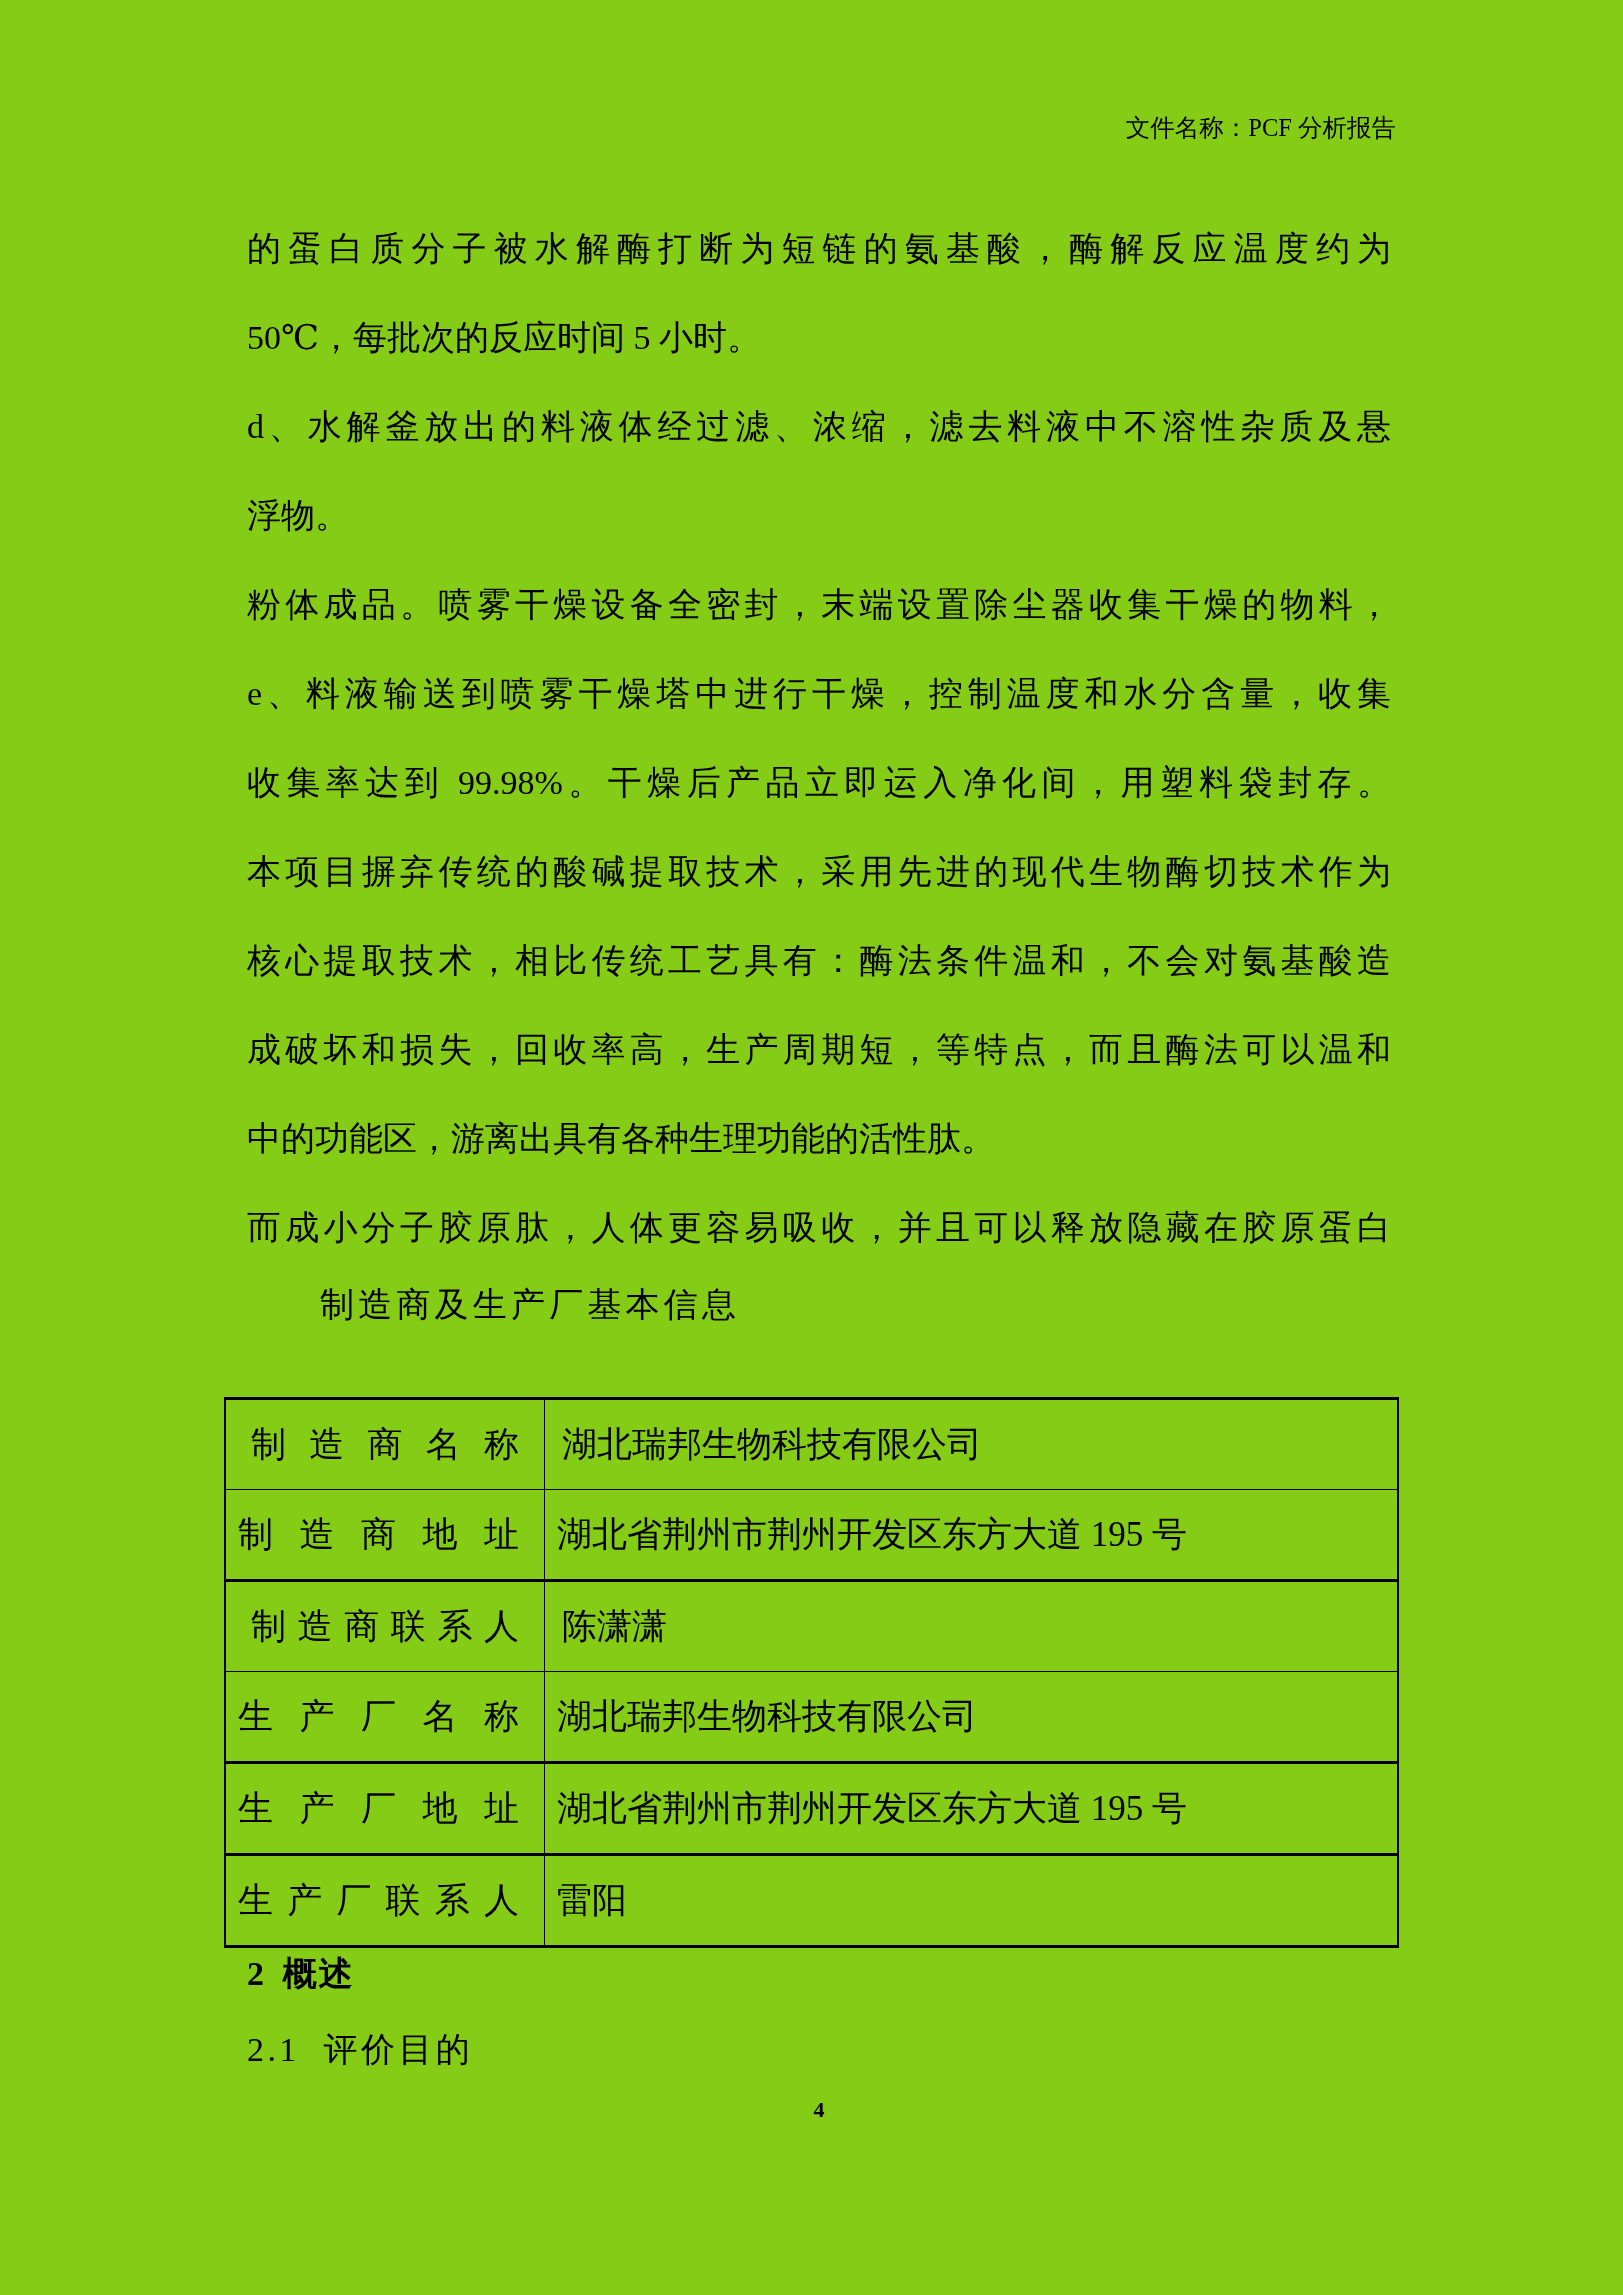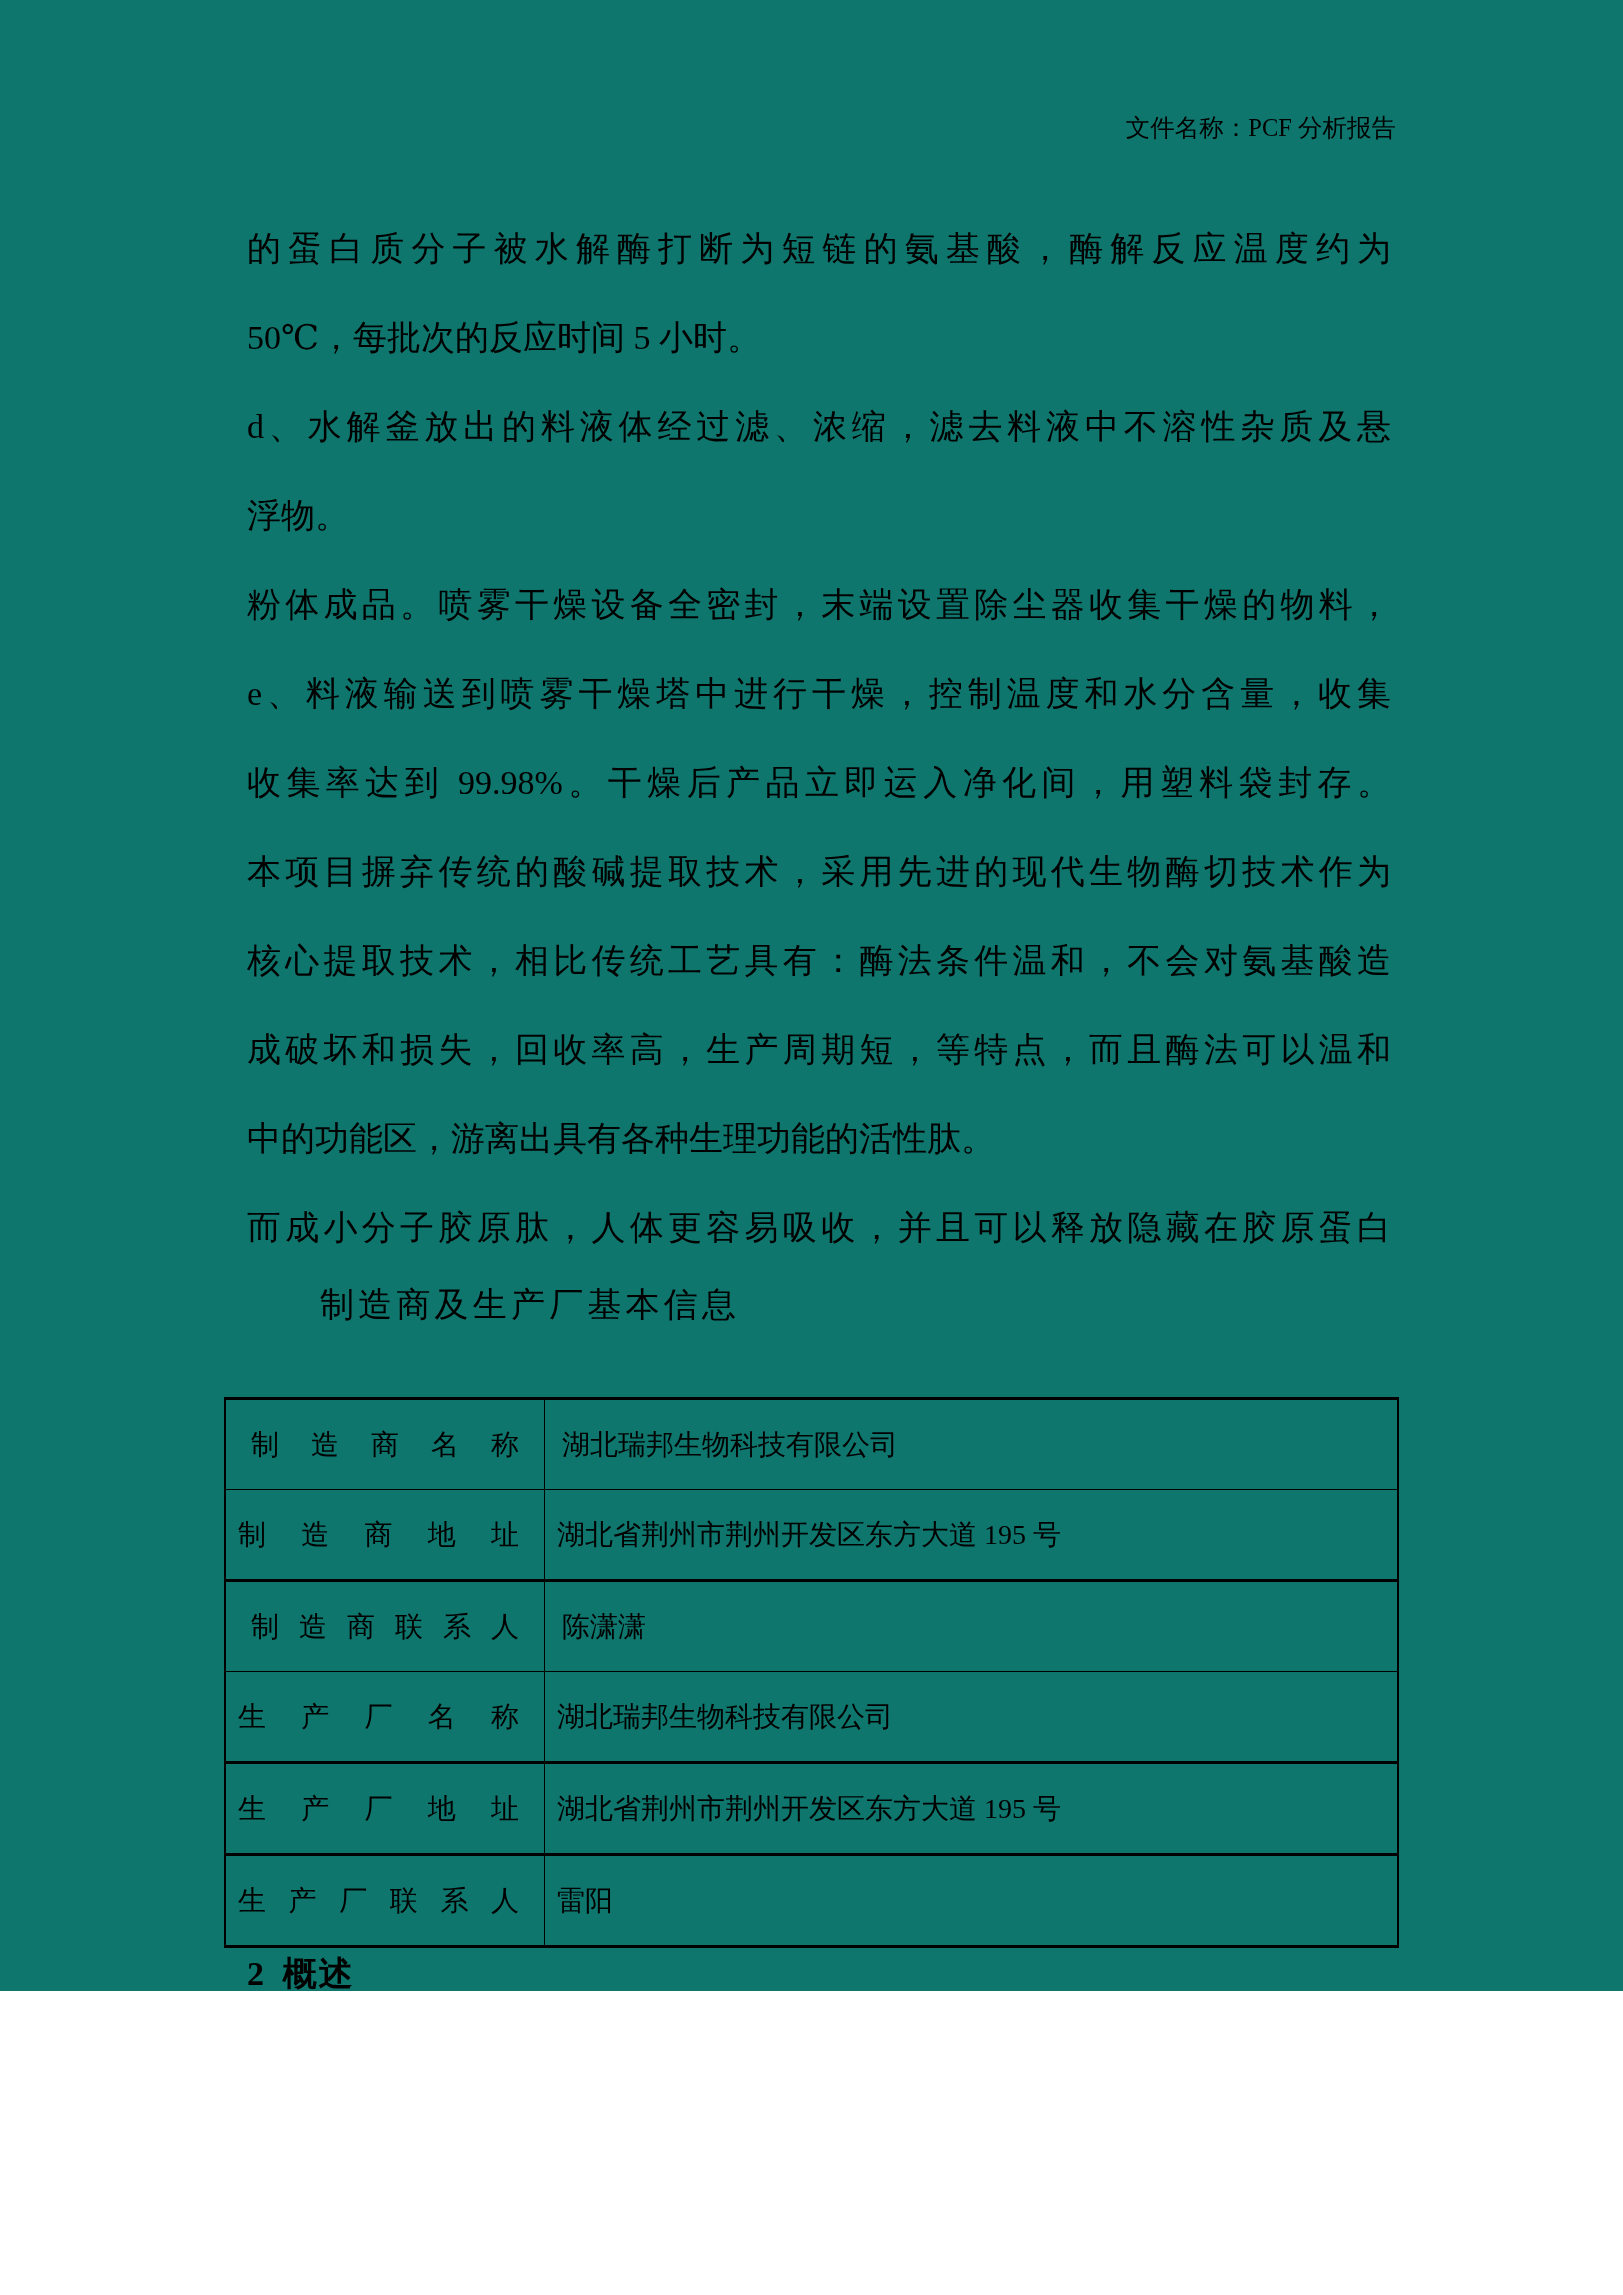--- a/index.html
+++ b/index.html
@@ -1,20 +1,20 @@
 <!DOCTYPE html>
 <html style="font-size:13.5px"><head>
 <meta charset="utf-8">
 <style>
   html, body { margin: 0; padding: 0; background: #ffffff; }
   .page {
     position: relative;
     width: 1623px;
-    height: 1991px;
-    background: #0f766e;
+    height: 2295px;
+    background: #84cc16;
     color: #000000;
     font-family: "Liberation Serif", "DejaVu Serif", serif;
     overflow: hidden;
   }
   .doc-header {
     position: absolute;
     top: 113px;
     right: 227px;
     font-size: 24.5px;
     line-height: 30px;
@@ -48,21 +48,21 @@
   }
   .info-table {
     position: absolute;
     left: 224px;
     top: 1397px;
     width: 1175px;
     border-collapse: collapse;
     table-layout: fixed;
   }
   .info-table td {
-    font-size: 28px;
+    font-size: 35px;
     height: 87px;
     vertical-align: middle;
     overflow: hidden;
     margin-top: 43px;
   }
   .info-table { border: 2.5px solid #000; border-top-width: 3.4px; }
   .label-cell {
     width: 268px;
     padding: 0 25px;
     text-align: justify;

